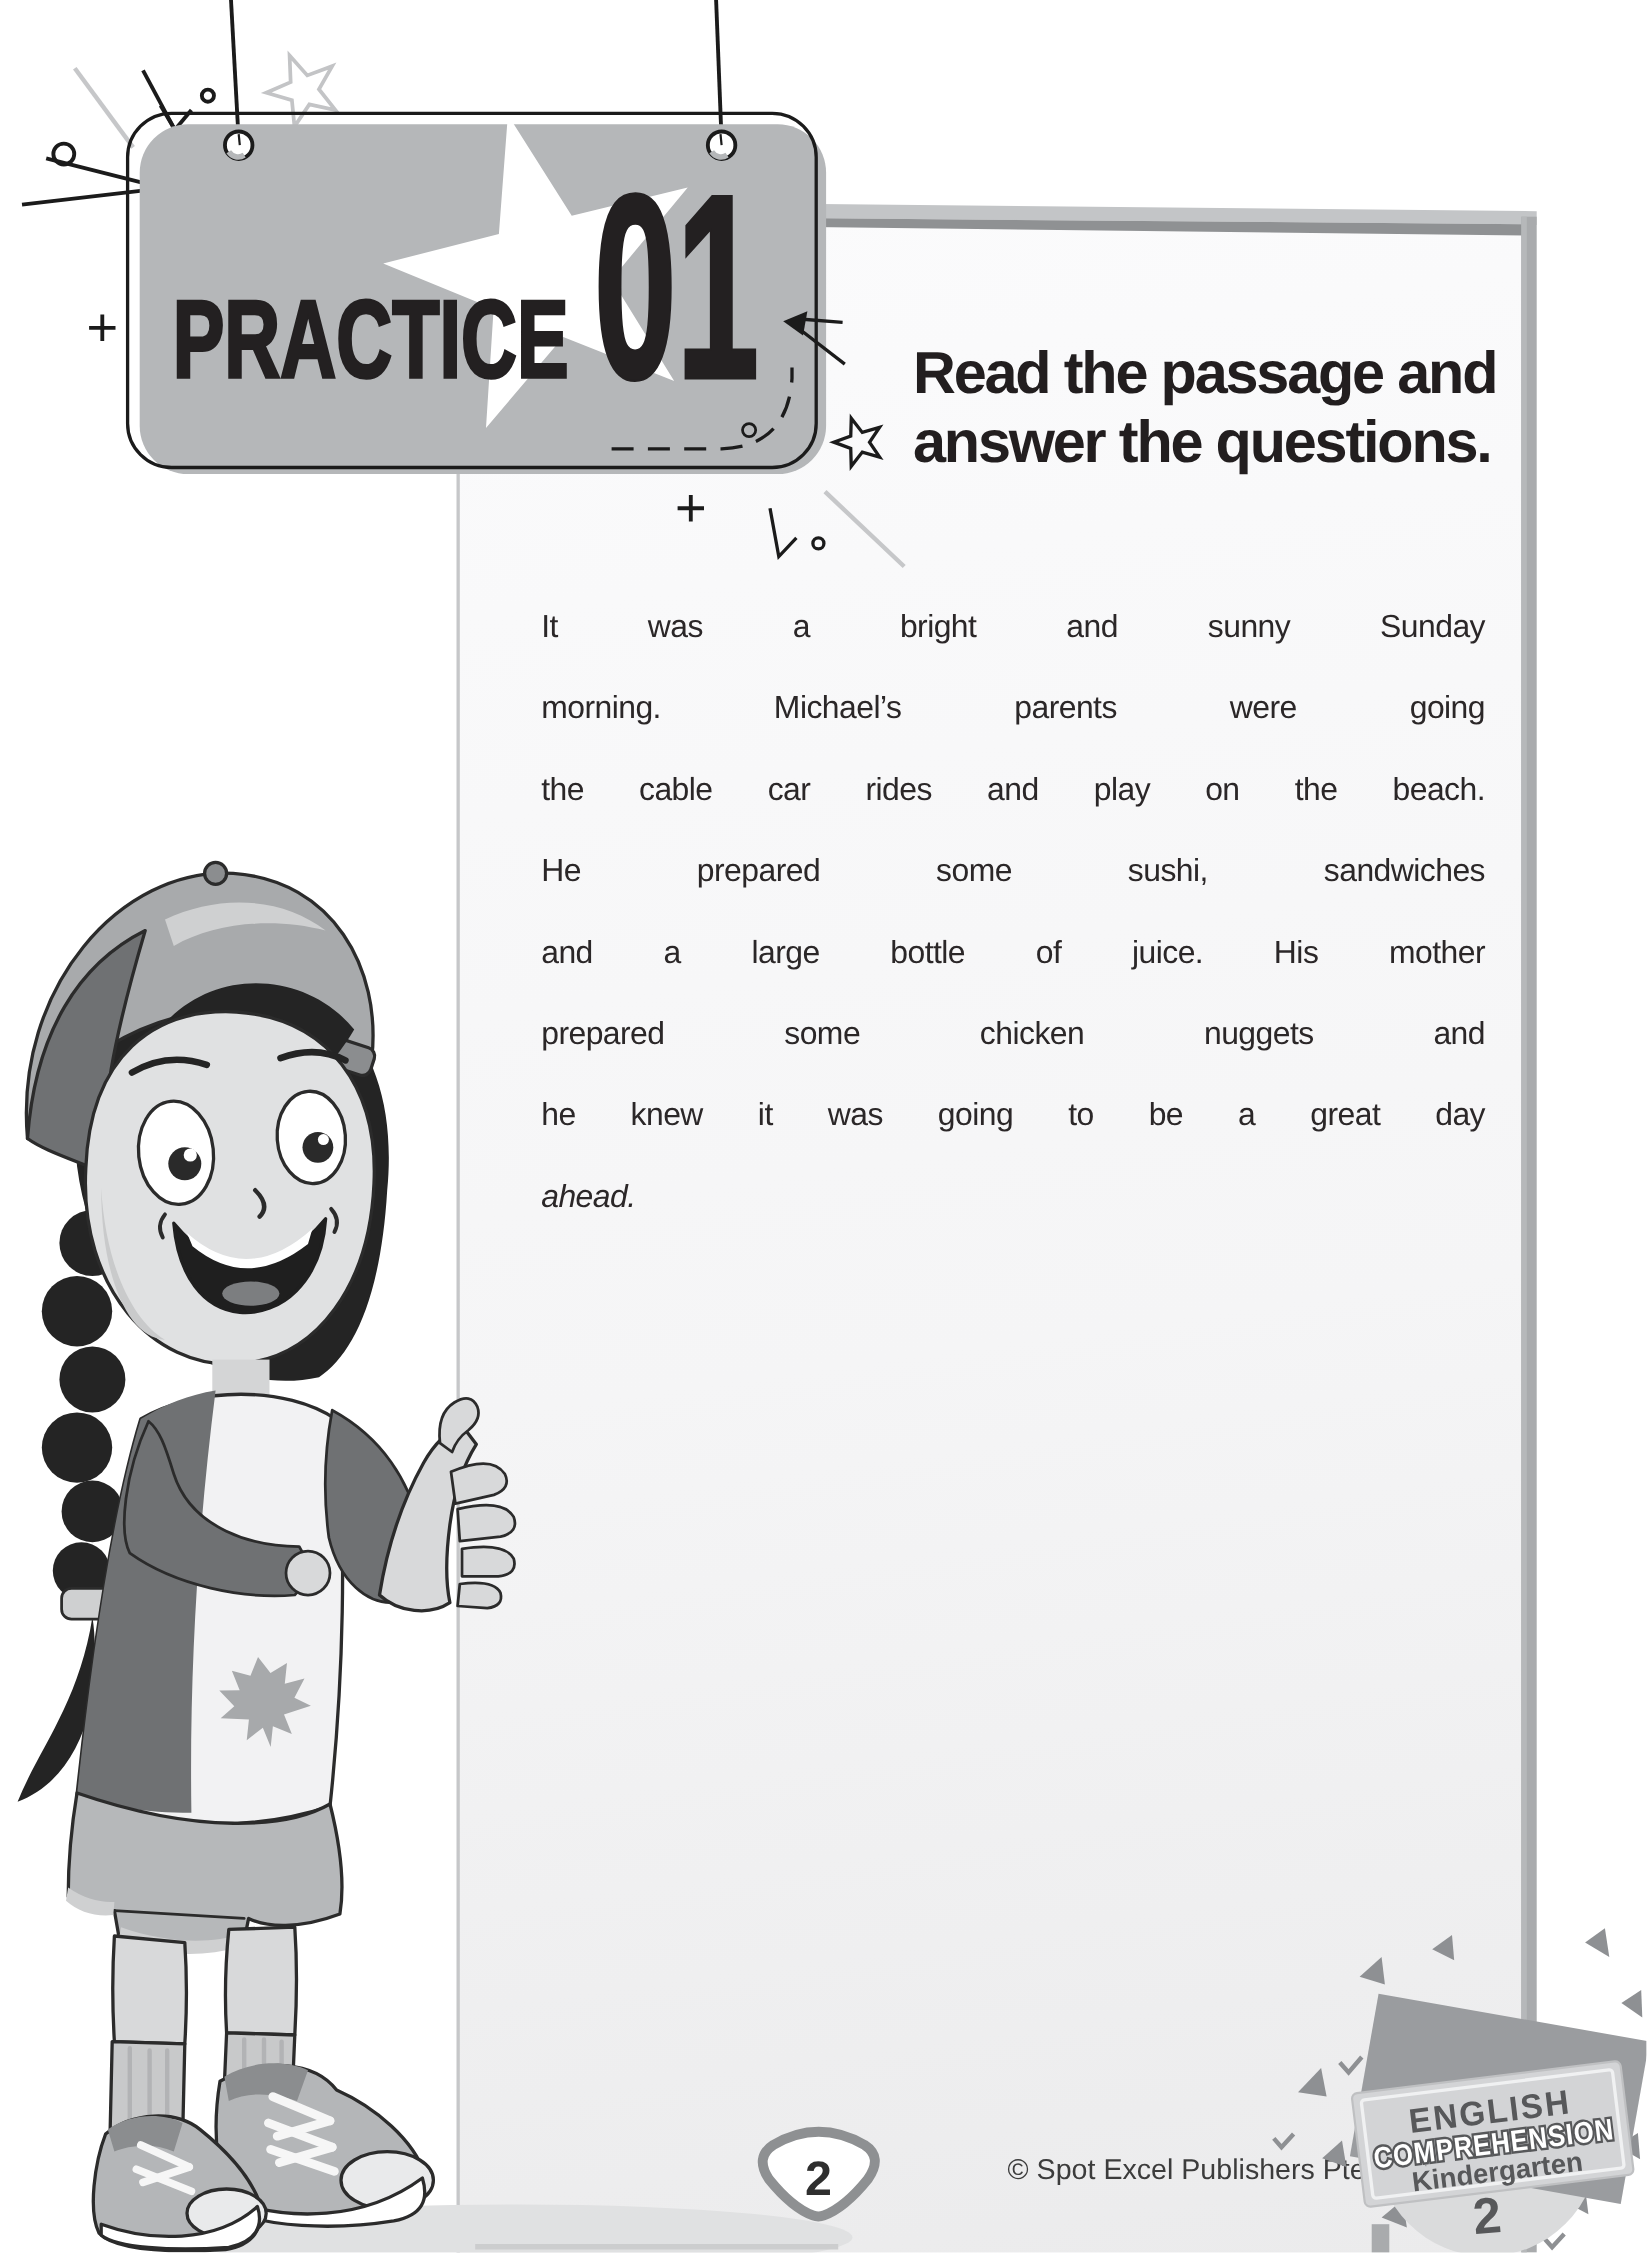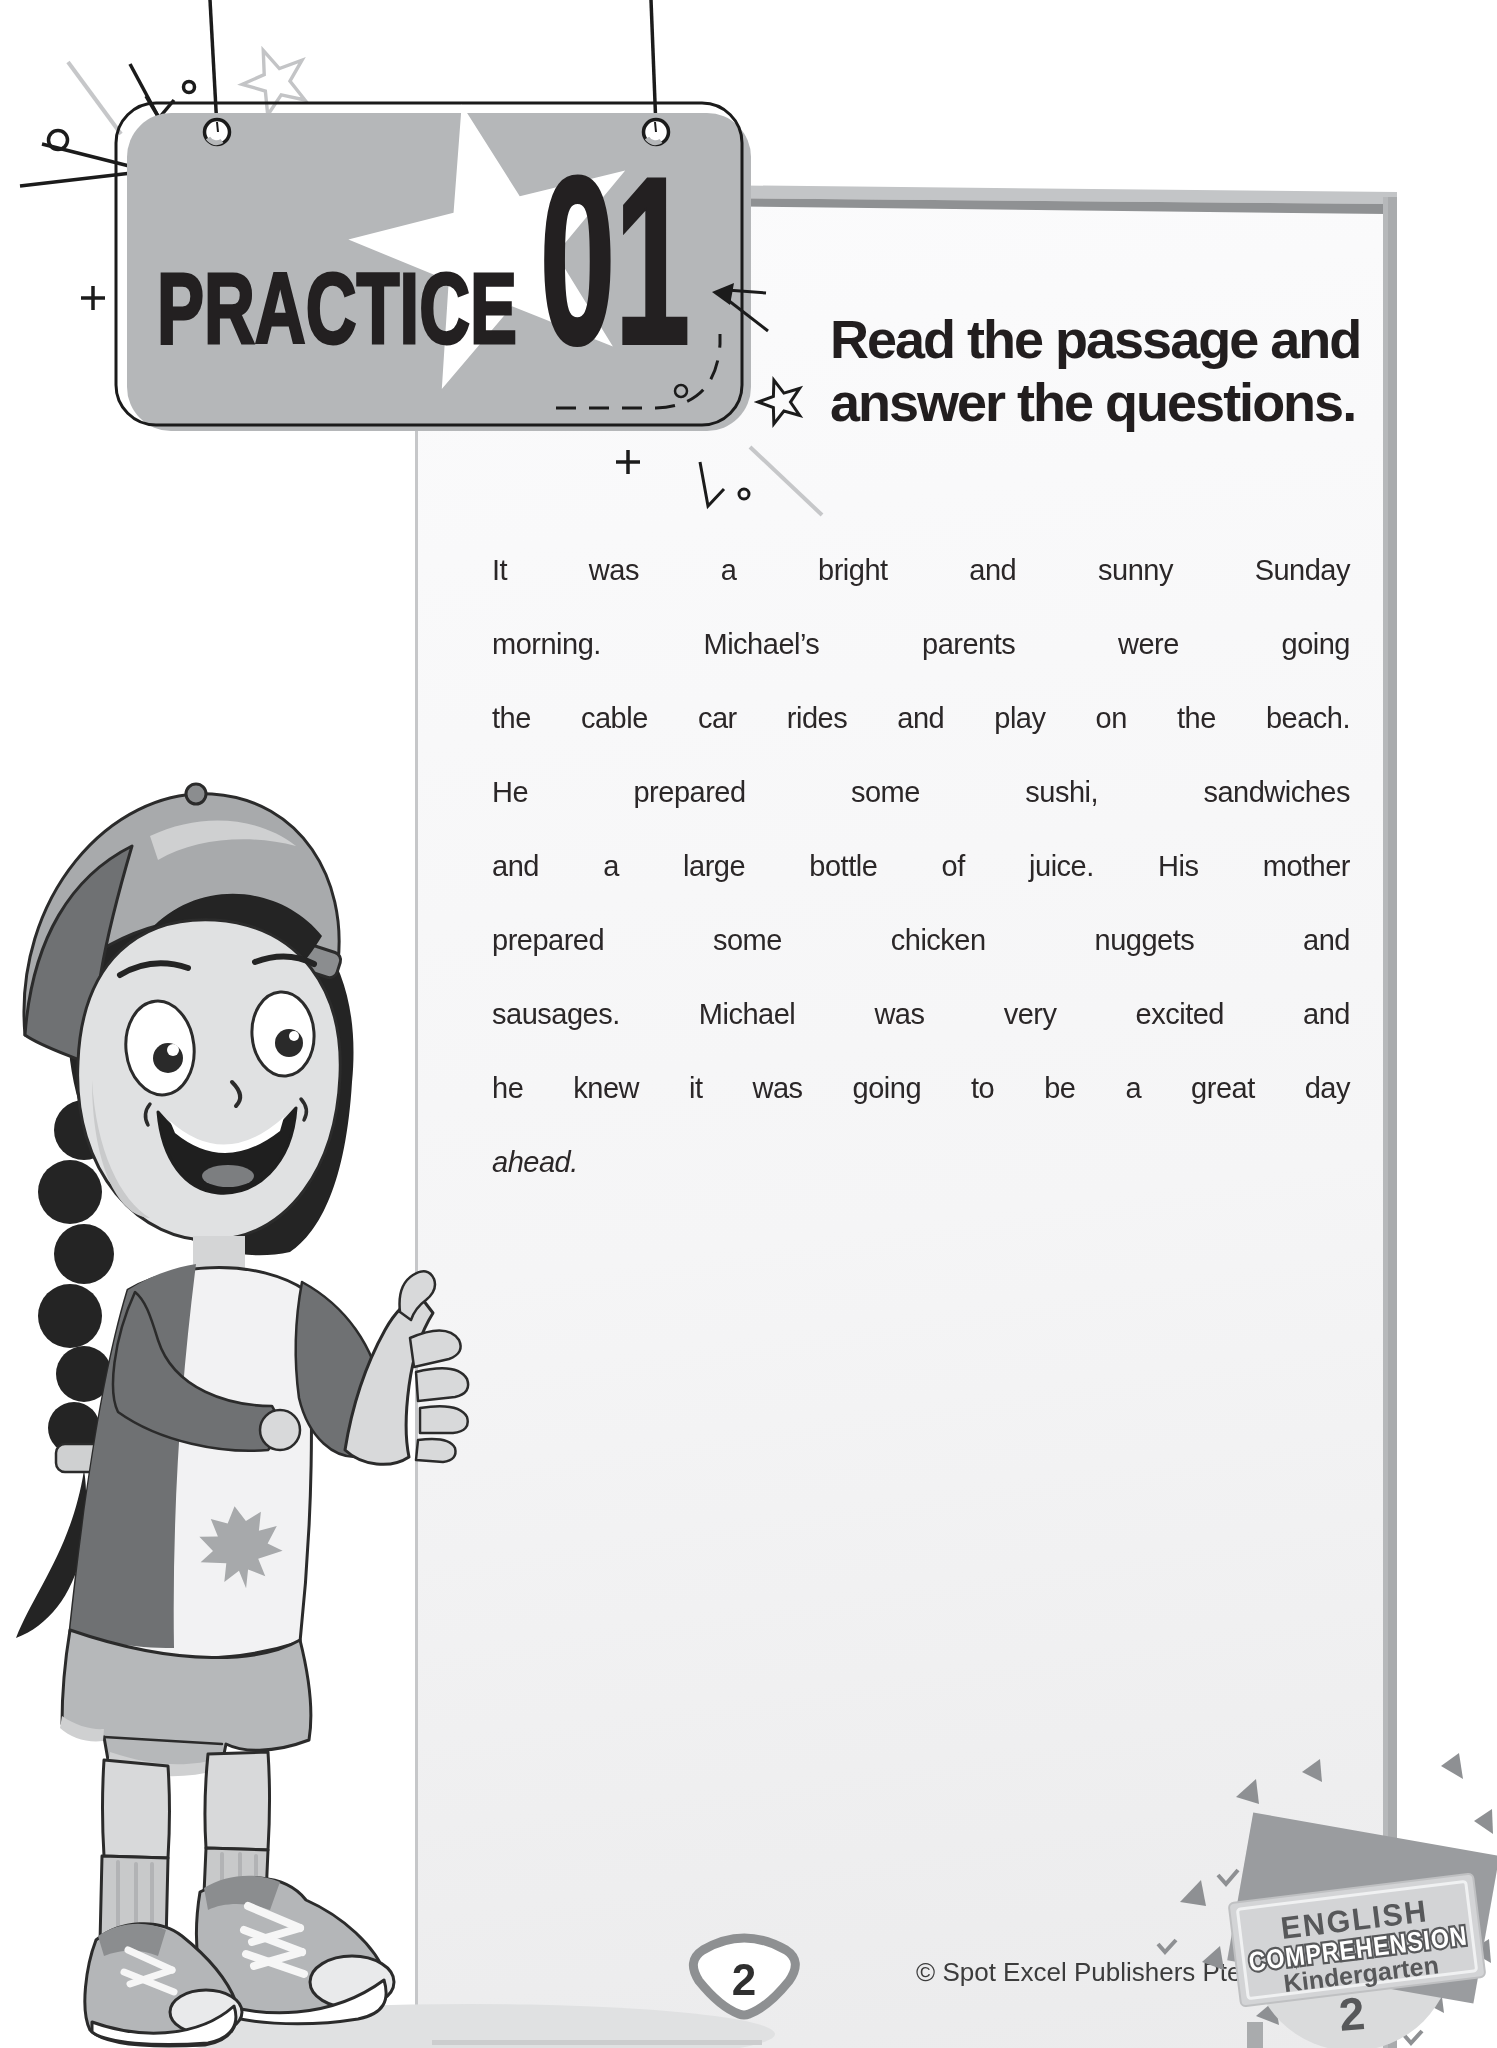--- a/index.html
+++ b/index.html
@@ -68,21 +68,20 @@
     <div>answer the questions.</div>
   </div>
 
   <div id="passage" class="abs">
     <div class="pline">It was a bright and sunny Sunday</div>
     <div class="pline">morning. Michael’s parents were going</div>
     <div class="pline">the cable car rides and play on the beach.</div>
     <div class="pline">He prepared some sushi, sandwiches</div>
     <div class="pline">and a large bottle of juice. His mother</div>
     <div class="pline">prepared some chicken nuggets and</div>
-    <div class="pline">sausages. Michael was very excited and</div>
     <div class="pline">he knew it was going to be a great day</div>
     <div class="pline lastline">ahead.</div>
   </div>
 
   <div id="copyright" class="abs">© Spot Excel Publishers Pte Ltd</div>
 
   <svg id="pagenum-svg" class="abs" width="150" height="125" viewBox="670 1905 150 125">
     <path d="M 703 1950 Q 744 1926 786 1950 Q 803 1961 789 1981 Q 768 2007 749 2014 Q 744 2016 739 2014 Q 720 2007 699 1981 Q 686 1961 703 1950 Z" fill="#ffffff" stroke="#8e9092" stroke-width="9" stroke-linejoin="round"></path>
     <text x="744" y="1995" text-anchor="middle" font-size="44" font-weight="bold" fill="#2f2f2f">2</text>
   </svg>

